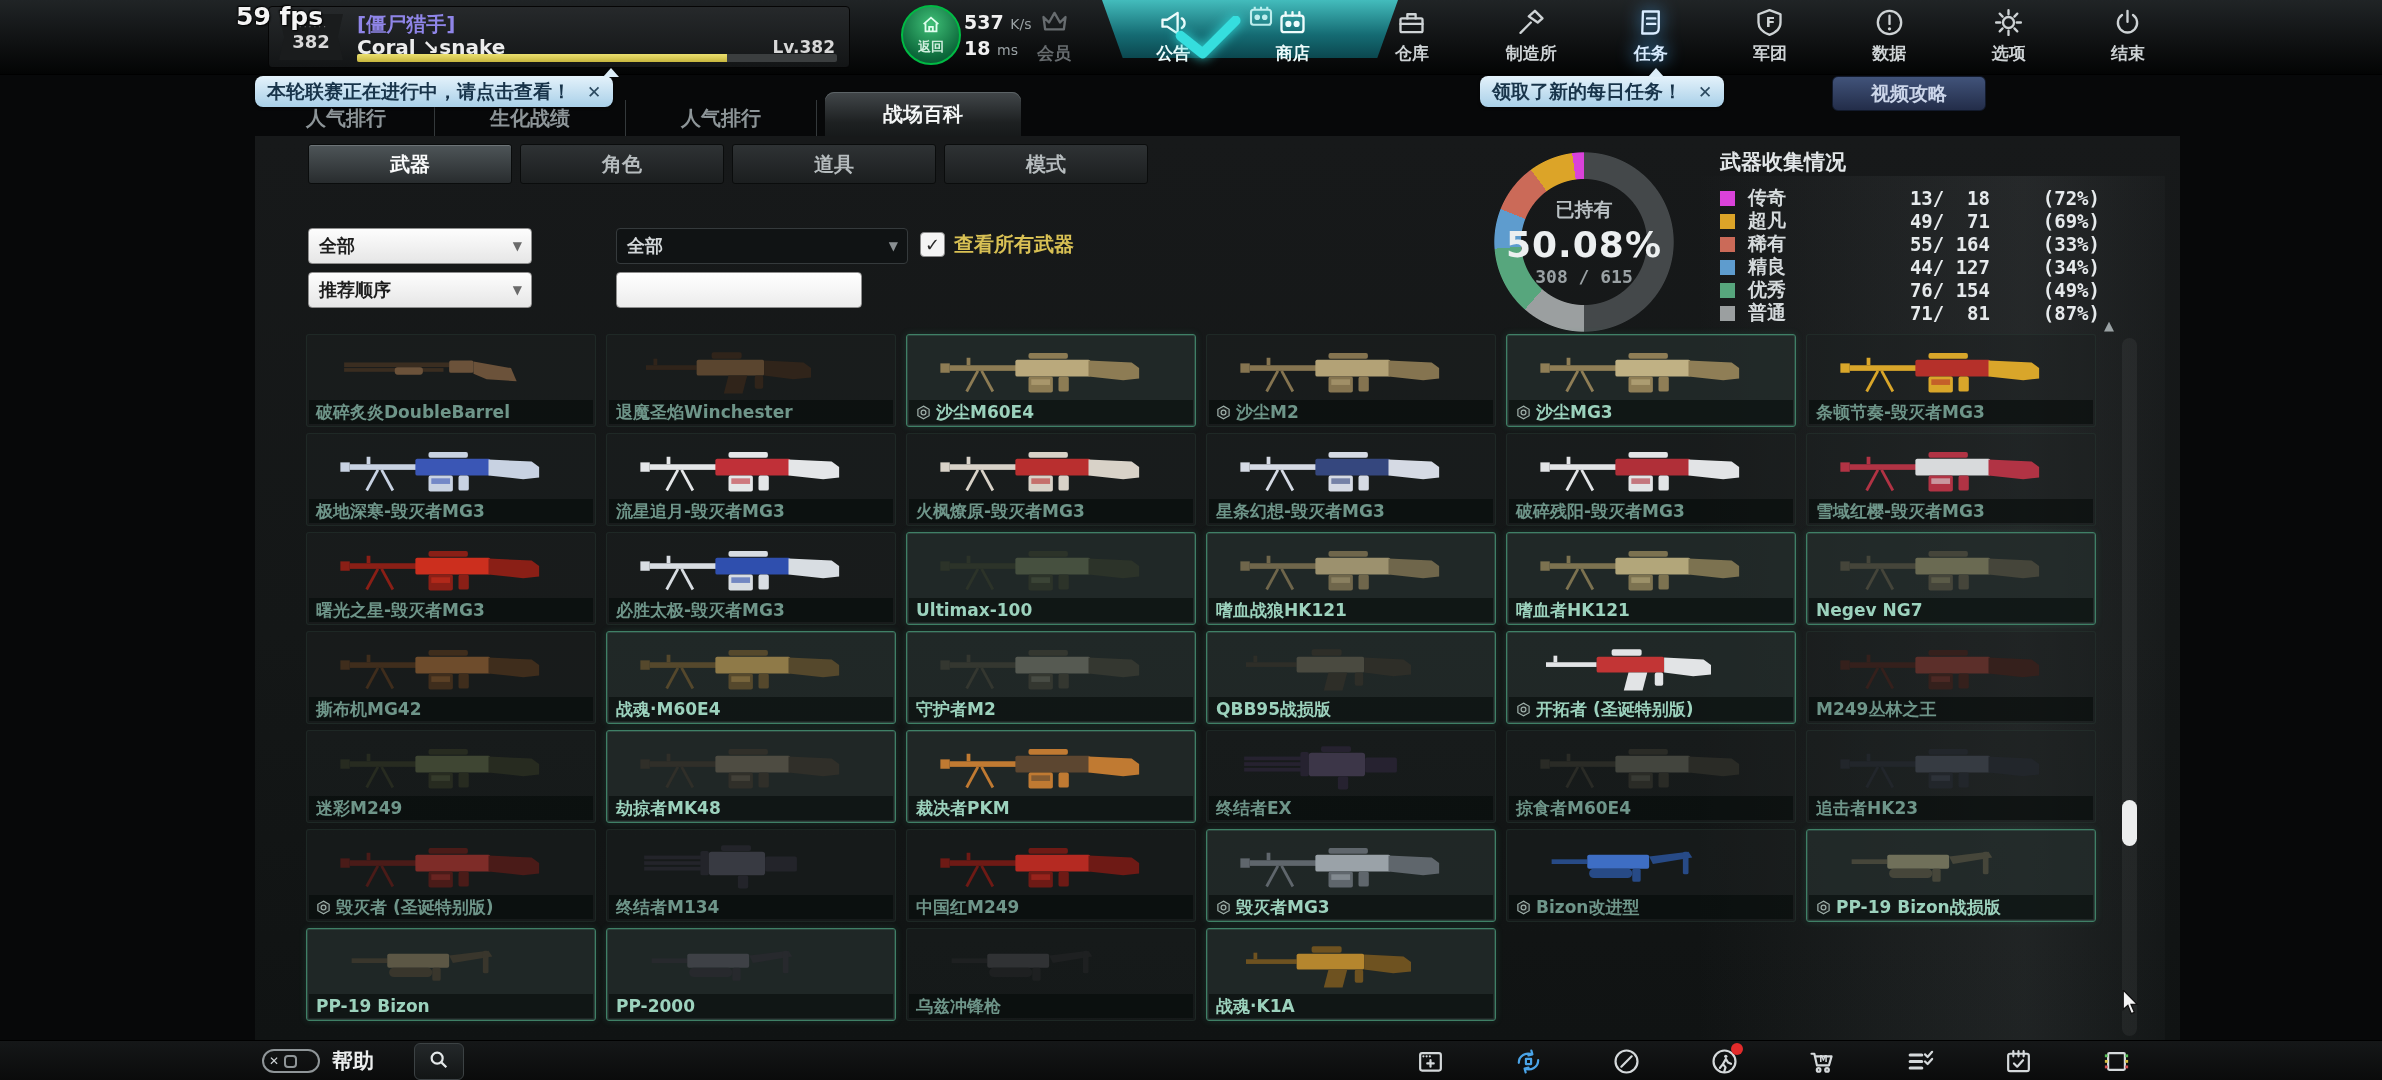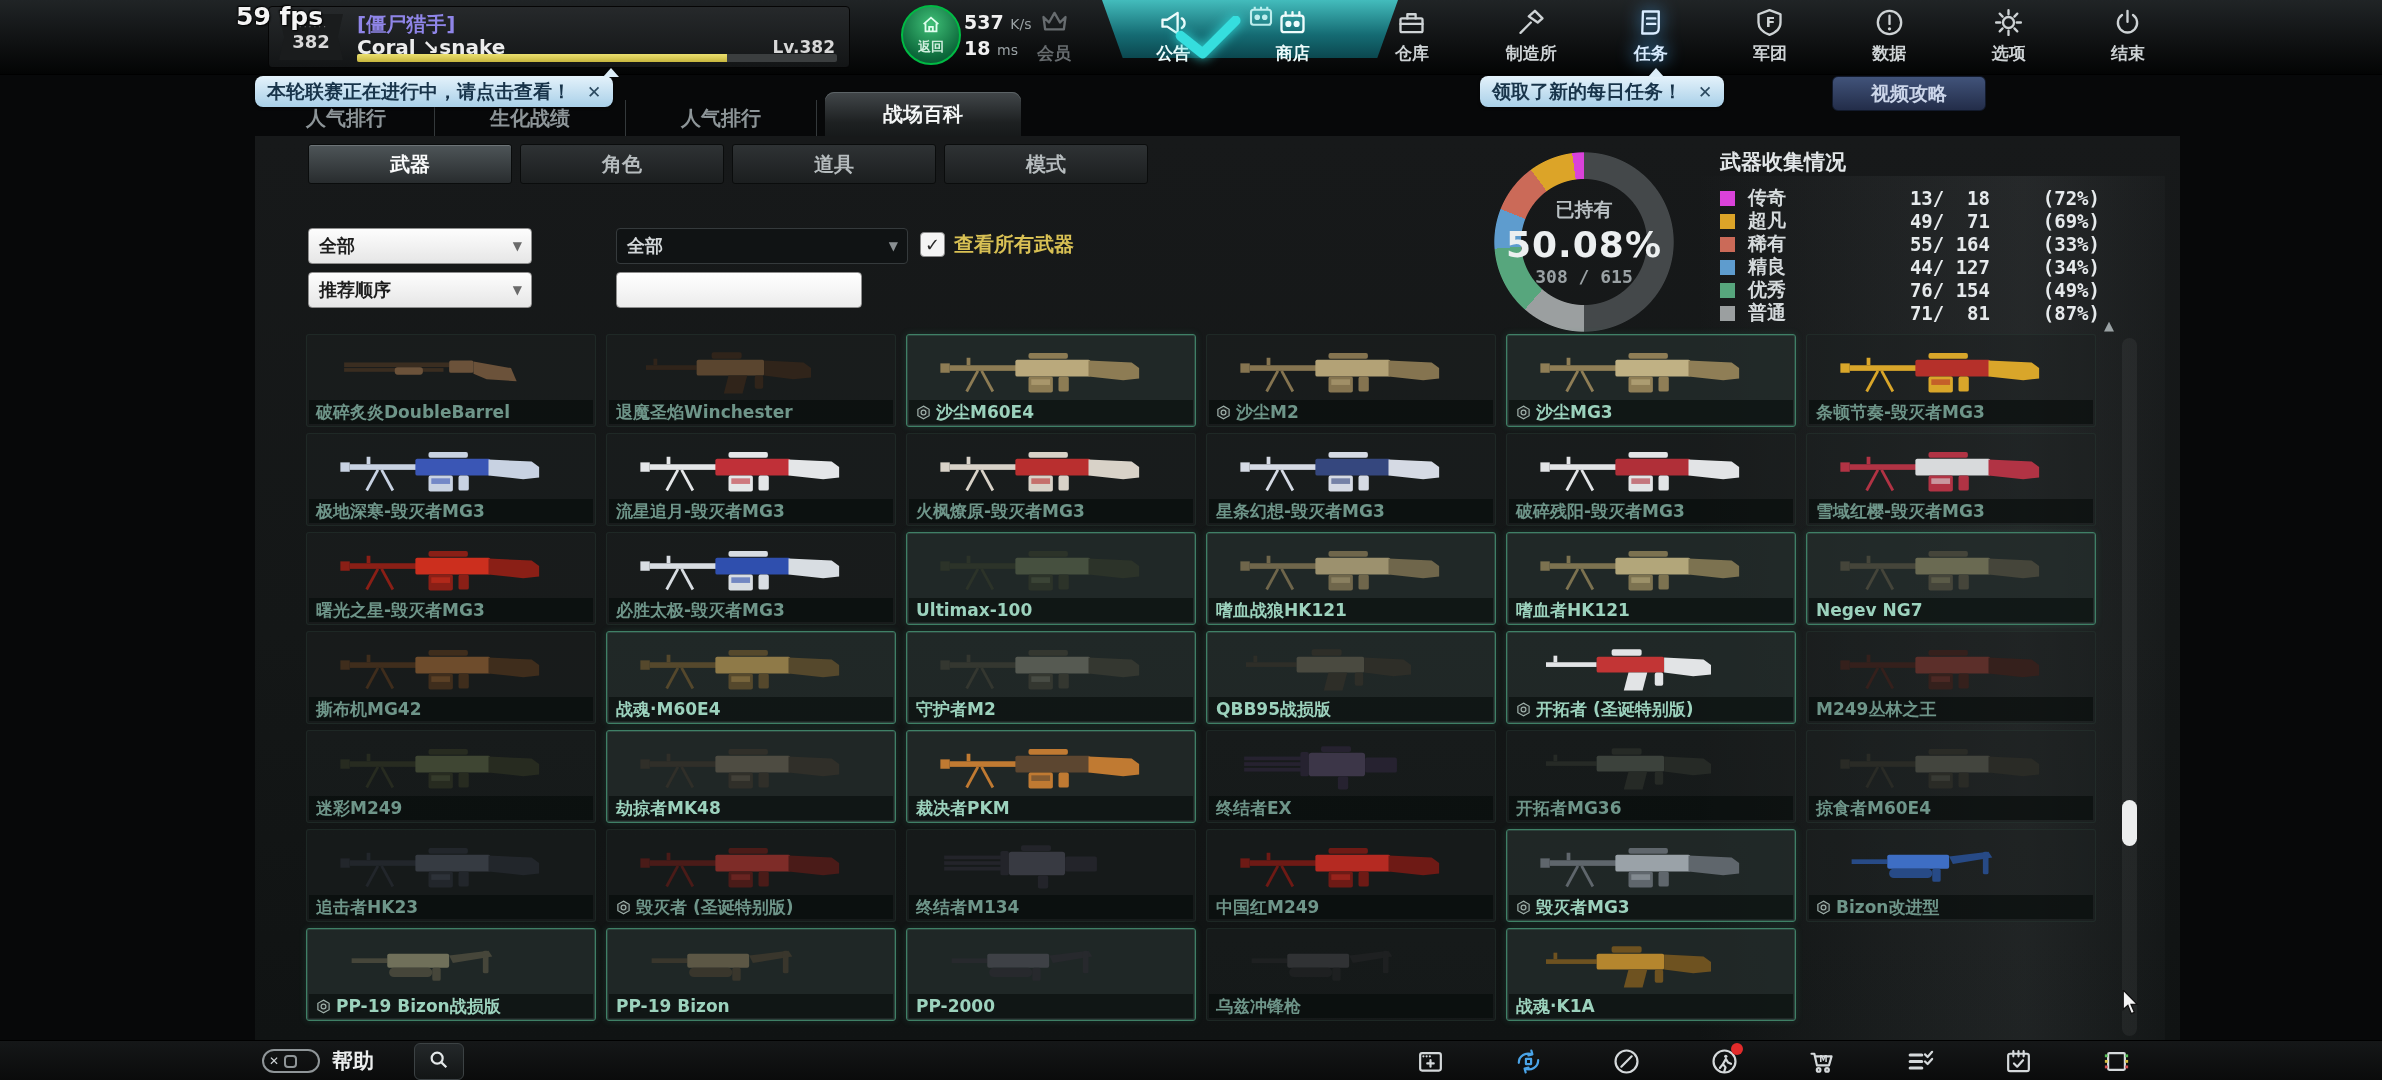--- a/index.html
+++ b/index.html
@@ -939,36 +939,20 @@
             <rect x="106" y="44" width="11" height="14" rx="2" fill="#262230"></rect>
           </svg>
         </div>
         <div class="wname">
           <span>终结者EX</span>
         </div>
       </div>
       <div class="wcell">
         <div class="wimg">
           <svg viewBox="0 0 240 64" width="252" height="60">
-            <rect x="8" y="28" width="54" height="5" fill="#262a26"></rect>
-            <rect x="16" y="21" width="4" height="7" fill="#262a26"></rect>
-            <rect x="62" y="22" width="72" height="17" rx="2" fill="#3c423c"></rect>
-            <rect x="78" y="14" width="32" height="7" rx="2" fill="#262a26"></rect>
-            <polygon points="96,39 116,39 111,58 91,58" fill="#262a26"></polygon>
-            <rect x="124" y="39" width="9" height="14" rx="2" fill="#262a26"></rect>
-            <polygon points="134,23 176,25 184,31 184,41 165,43 134,39" fill="#262a26"></polygon>
-          </svg>
-        </div>
-        <div class="wname">
-          <span>开拓者MG36</span>
-        </div>
-      </div>
-      <div class="wcell">
-        <div class="wimg">
-          <svg viewBox="0 0 240 64" width="252" height="60">
             <rect x="2" y="26" width="10" height="10" fill="#2a2b26"></rect>
             <rect x="12" y="28" width="72" height="6" fill="#2a2b26"></rect>
             <rect x="30" y="20" width="4" height="8" fill="#2a2b26"></rect>
             <line x1="42" y1="34" x2="30" y2="56" stroke="#2a2b26" stroke-width="3"></line>
             <line x1="46" y1="34" x2="58" y2="56" stroke="#2a2b26" stroke-width="3"></line>
             <rect x="82" y="22" width="80" height="18" rx="2" fill="#43453e"></rect>
             <rect x="96" y="15" width="42" height="6" rx="2" fill="#2a2b26"></rect>
             <polygon points="160,23 206,25 214,31 214,42 197,44 160,40" fill="#2a2b26"></polygon>
             <rect x="128" y="40" width="11" height="16" rx="2" fill="#2a2b26"></rect>
             <rect x="96" y="40" width="26" height="17" rx="2" fill="#2a2b26"></rect>

